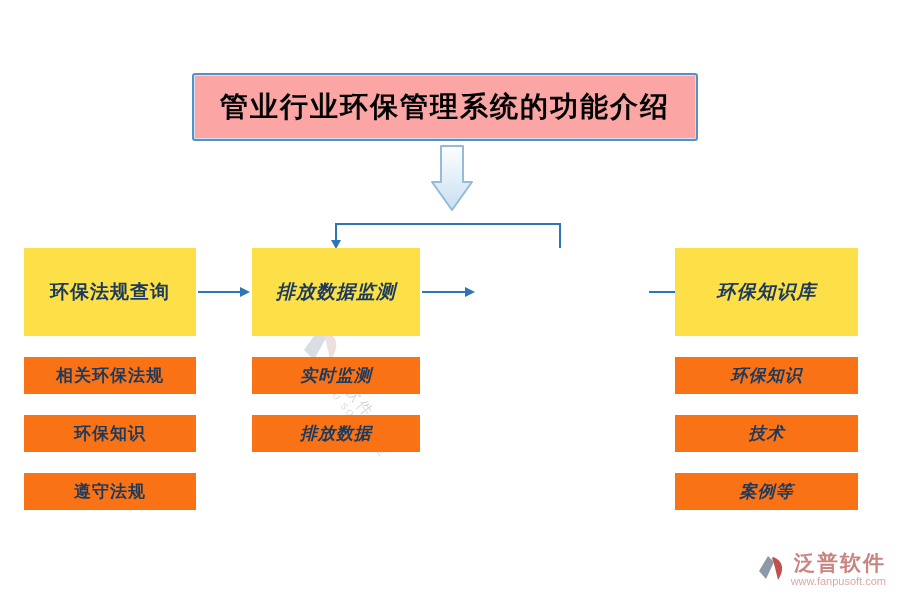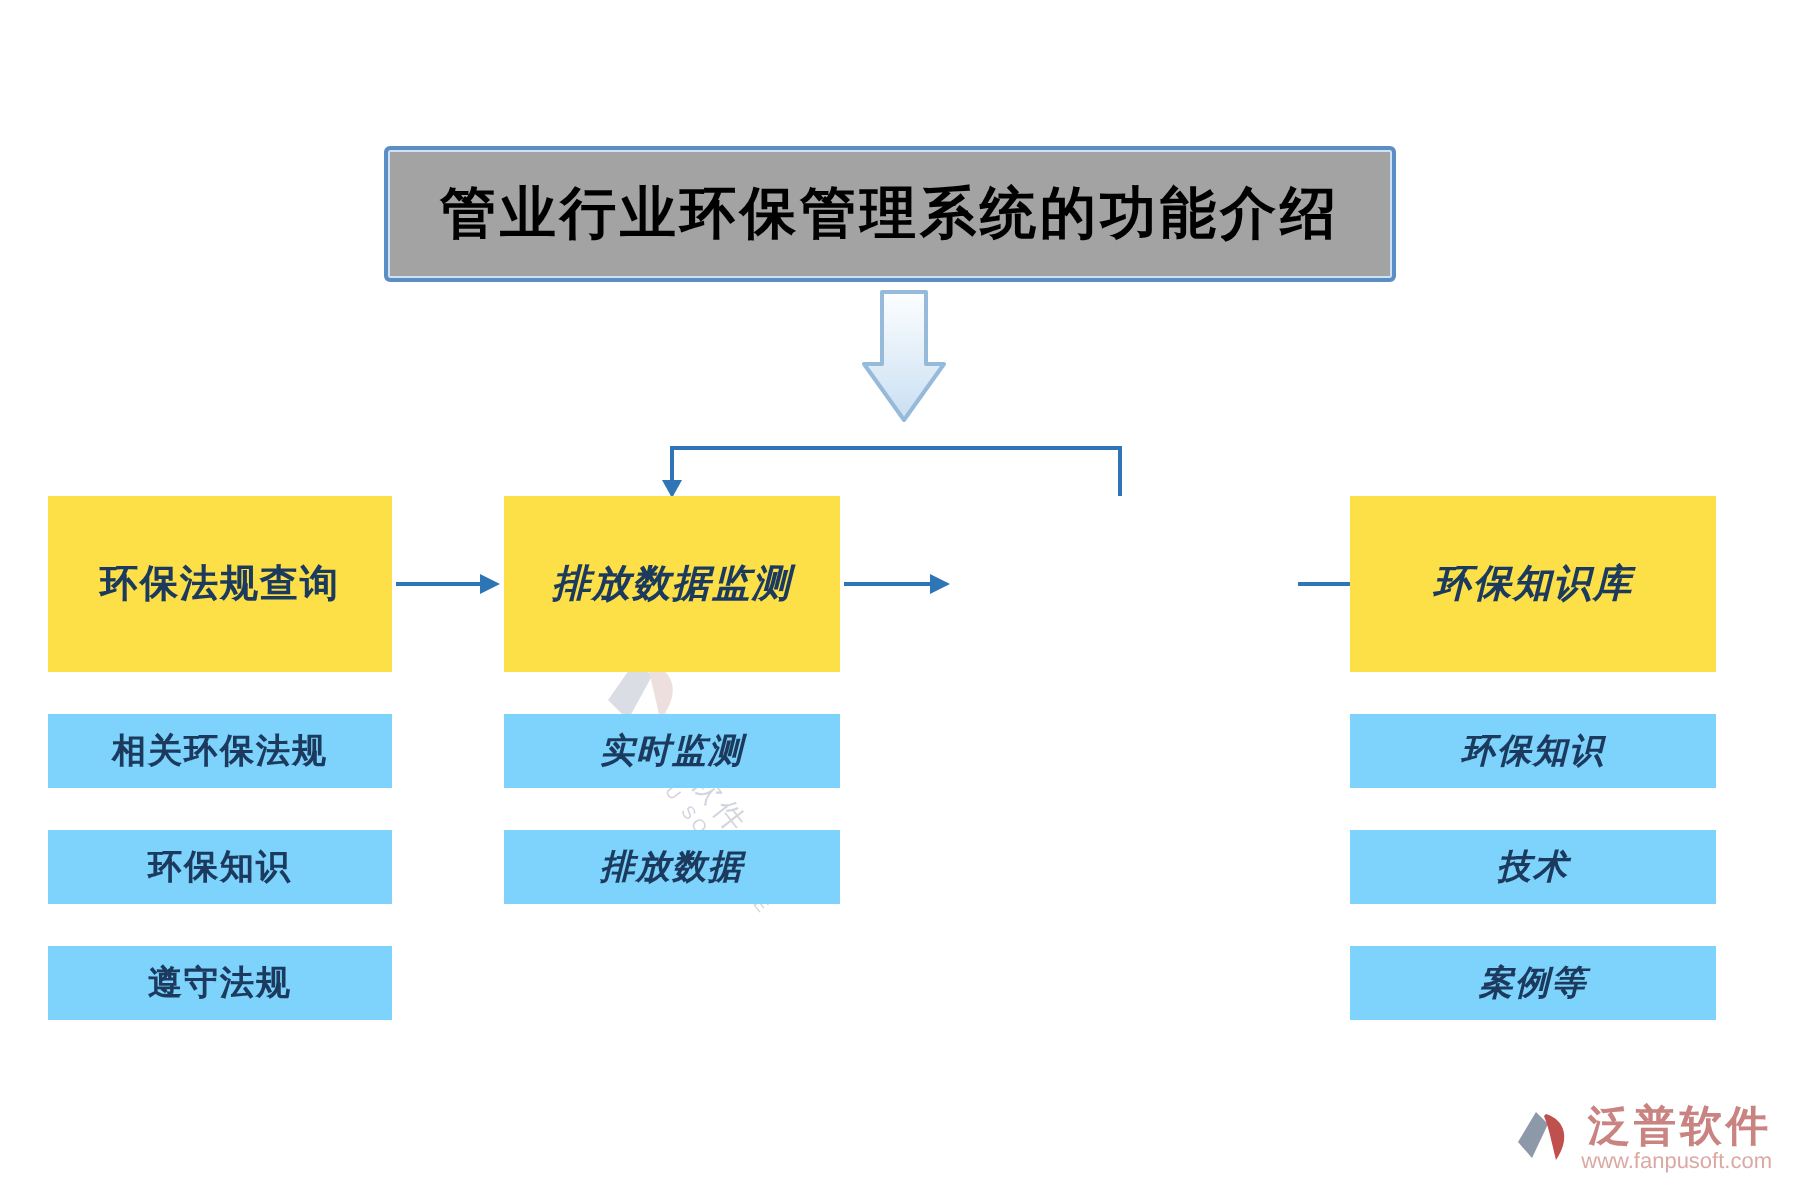--- a/index.html
+++ b/index.html
@@ -3,38 +3,38 @@
 <meta charset="utf-8">
 <style>
   html,body{margin:0;padding:0;background:#fff;}
   .canvas{
     position:relative;width:900px;height:600px;background:#ffffff;
     font-family:"Liberation Serif","DejaVu Serif",serif;overflow:hidden;
   }
   .svg-layer{position:absolute;left:0;top:0;width:900px;height:600px;}
   .title-box{
     position:absolute;left:192px;top:73px;width:502px;height:64px;
-    background:#a3a3a3;border:2px solid #5b8ec4;border-radius:3px;
+    background:#fca5a5;border:2px solid #5b8ec4;border-radius:3px;
     display:flex;align-items:center;justify-content:center;
     font-size:28px;font-weight:bold;color:#000;letter-spacing:2px;
     box-shadow:inset 0 0 0 1px #cfe2f3;
     text-align:right;
   }
   .col{position:absolute;top:248px;}
   .col-0{left:24px;width:172px;}
   .col-1{left:252px;width:168px;font-style:italic;}
   .col-2{left:477px;width:170px;}
   .col-3{left:675px;width:183px;font-style:italic;}
   .head-box{
     height:88px;background:#fde047;
     display:flex;align-items:center;justify-content:center;
     color:#1b3a5e;font-size:19px;font-weight:bold;letter-spacing:1px;
   }
   .item-box{
-    height:37px;margin-top:21px;background:#7dd3fc;
+    height:37px;margin-top:21px;background:#f97316;
     display:flex;align-items:center;justify-content:center;
     color:#1b3a5e;font-size:17px;font-weight:bold;letter-spacing:1px;
   }
   .watermark{
     position:absolute;left:300px;top:326px;width:220px;height:160px;
     pointer-events:none;opacity:0.45;z-index:0;
   }
   .wm-text{
     position:absolute;left:34px;top:28px;
     transform:rotate(52deg);transform-origin:left top;

